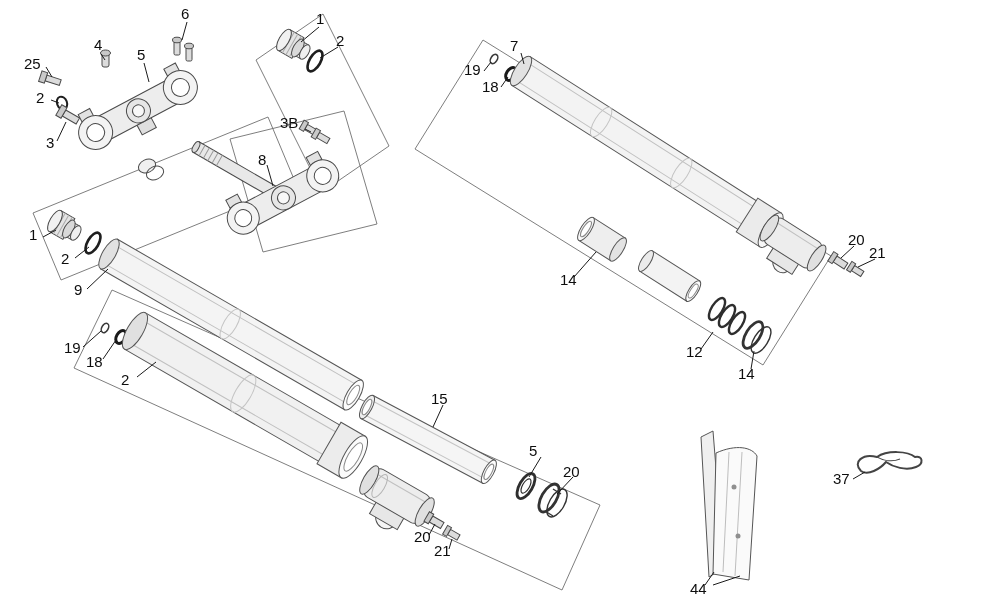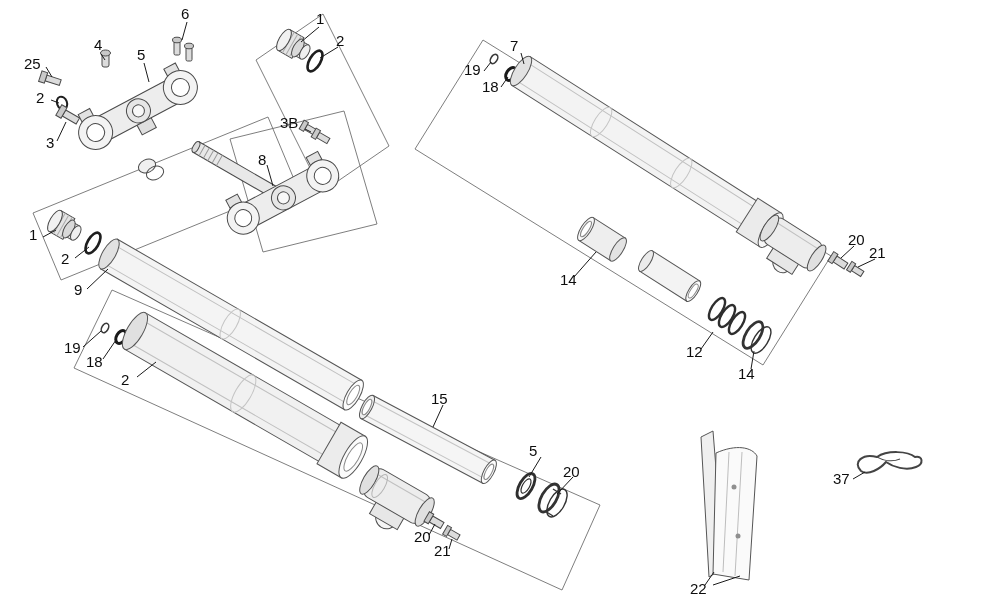--- a/index.html
+++ b/index.html
@@ -304,15 +304,15 @@
   <span class="callout" style="left:86px;top:354px">18</span>
   <span class="callout" style="left:686px;top:344px">12</span>
   <span class="callout" style="left:121px;top:372px">2</span>
   <span class="callout" style="left:738px;top:366px">14</span>
   <span class="callout" style="left:431px;top:391px">15</span>
   <span class="callout" style="left:529px;top:443px">5</span>
   <span class="callout" style="left:563px;top:464px">20</span>
   <span class="callout" style="left:833px;top:471px">37</span>
   <span class="callout" style="left:414px;top:529px">20</span>
   <span class="callout" style="left:434px;top:543px">21</span>
-  <span class="callout" style="left:690px;top:581px">22</span>
+  <span class="callout" style="left:690px;top:581px">44</span>
 
 </div>
 
 </body></html>

